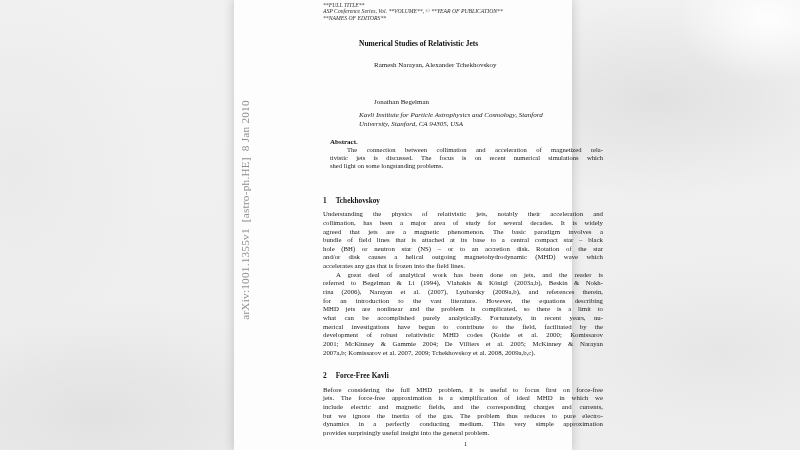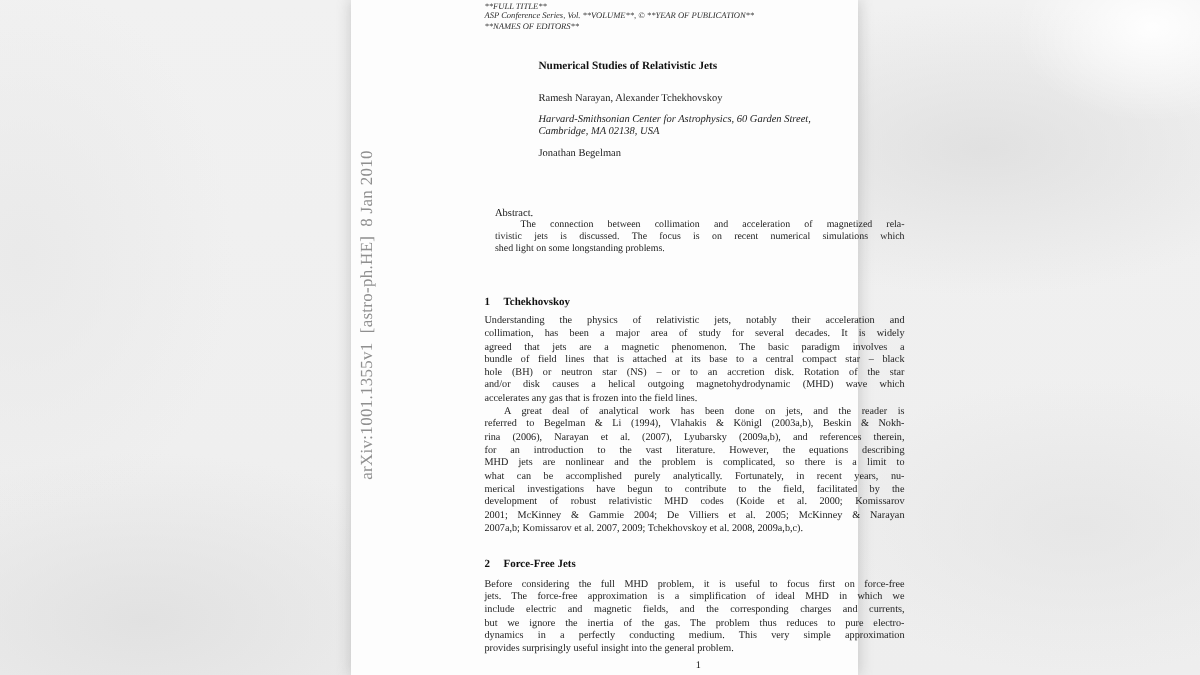--- a/index.html
+++ b/index.html
@@ -24,23 +24,23 @@
   .abs{position:absolute;padding-left:37px;}
   
   .watermark{
     position:absolute;left:11px;top:210px;
     transform:translate(-50%,-50%) rotate(-90deg);
     white-space:pre;font-size:11.3px;letter-spacing:.2px;color:#8f8f8f;
   }
   
   .conf-header{left:52px;top:1.5px;font-style:italic;font-size:5.7px;line-height:6.5px;color:#2e2e2e;white-space:nowrap;}
   .paper-title{left:88px;top:38.5px;font-weight:bold;font-size:7.5px;white-space:nowrap;color:#111;}
-  .author-line{left:88px;font-size:7px;white-space:nowrap;text-align:center;}
+  .author-line{left:103px;font-size:7px;white-space:nowrap;text-align:center;}
   .affil{left:88px;font-style:italic;font-size:7px;line-height:8.6px;white-space:nowrap;color:#222;}
-  .abstract-head{left:59px;top:138px;font-weight:normal;font-size:7px;color:#111;}
+  .abstract-head{left:59px;top:138px;font-weight:bold;font-size:7px;color:#111;}
   .abstract-body{left:59px;top:146.4px;width:273px;font-size:6.6px;line-height:8.0px;}
   .sec-head{left:52px;font-weight:bold;font-size:7.3px;white-space:nowrap;color:#111;}
   .sec-head .sec-num{display:inline-block;margin-right:9px;}
   .body-col{left:52px;width:280px;font-size:6.8px;line-height:8.66px;}
   .pageno{left:213px;top:440px;font-size:6.8px;transform:translateX(-50%);}
   
   .pline{text-align:justify;text-align-last:justify;white-space:nowrap;overflow:visible;}
   .pline.last{text-align:left;text-align-last:left;}
   .pline.ind{text-indent:13px;}
   .abstract-body .pline.ind{text-indent:17px;}
@@ -55,26 +55,26 @@
 
     <div class="abs conf-header">
       <div>**FULL TITLE**</div>
       <div>ASP Conference Series, Vol. **VOLUME**, © **YEAR OF PUBLICATION**</div>
       <div>**NAMES OF EDITORS**</div>
     </div>
 
     <div class="abs paper-title">Numerical Studies of Relativistic Jets</div>
 
     <div class="abs author-line" style="top:60.5px">Ramesh Narayan, Alexander Tchekhovskoy</div>
-    <div class="abs affil" style="top:74.5px">
-        <div class="pline">Harvard-Smithsonian Center for Astrophysics, 60 Garden Street,</div>
-        <div class="pline last">Cambridge, MA 02138, USA</div>
-      </div>
 
     <div class="abs author-line" style="top:97.5px">Jonathan Begelman</div>
+    <div class="abs affil" style="top:111.2px">
+        <div class="pline">Kavli Institute for Particle Astrophysics and Cosmology, Stanford</div>
+        <div class="pline last">University, Stanford, CA 94305, USA</div>
+      </div>
 
     <div class="abs abstract-head">Abstract.</div>
     <div class="abs abstract-body abstract-bodywrap">
         <div class="pline ind">The connection between collimation and acceleration of magnetized rela-</div>
         <div class="pline">tivistic jets is discussed.  The focus is on recent numerical simulations which</div>
         <div class="pline last">shed light on some longstanding problems.</div>
       </div>
 
     <div class="abs sec-head" style="top:195.8px">
       <span class="sec-num">1</span><span>Tchekhovskoy</span>
@@ -98,21 +98,21 @@
           <div class="pline">MHD jets are nonlinear and the problem is complicated, so there is a limit to</div>
           <div class="pline">what can be accomplished purely analytically.  Fortunately, in recent years, nu-</div>
           <div class="pline">merical investigations have begun to contribute to the field, facilitated by the</div>
           <div class="pline">development of robust relativistic MHD codes (Koide et al. 2000; Komissarov</div>
           <div class="pline">2001; McKinney &amp; Gammie 2004; De Villiers et al. 2005; McKinney &amp; Narayan</div>
           <div class="pline last">2007a,b; Komissarov et al. 2007, 2009; Tchekhovskoy et al. 2008, 2009a,b,c).</div>
         </div>
     </div>
 
     <div class="abs sec-head" style="top:370.8px">
-      <span class="sec-num">2</span><span>Force-Free Jets</span>
+      <span class="sec-num">2</span><span>Force-Free Kavli</span>
     </div>
 
     <div class="abs body-col" style="top:385.8px">
       <div>
           <div class="pline">Before considering the full MHD problem, it is useful to focus first on force-free</div>
           <div class="pline">jets.  The force-free approximation is a simplification of ideal MHD in which we</div>
           <div class="pline">include electric and magnetic fields, and the corresponding charges and currents,</div>
           <div class="pline">but we ignore the inertia of the gas.  The problem thus reduces to pure electro-</div>
           <div class="pline">dynamics in a perfectly conducting medium.  This very simple approximation</div>
           <div class="pline last">provides surprisingly useful insight into the general problem.</div>

